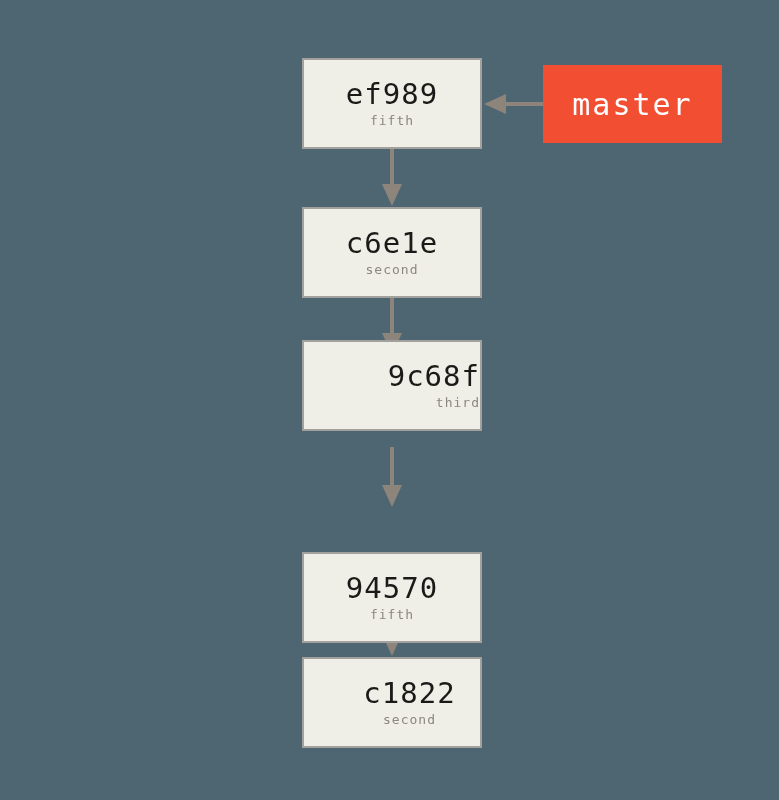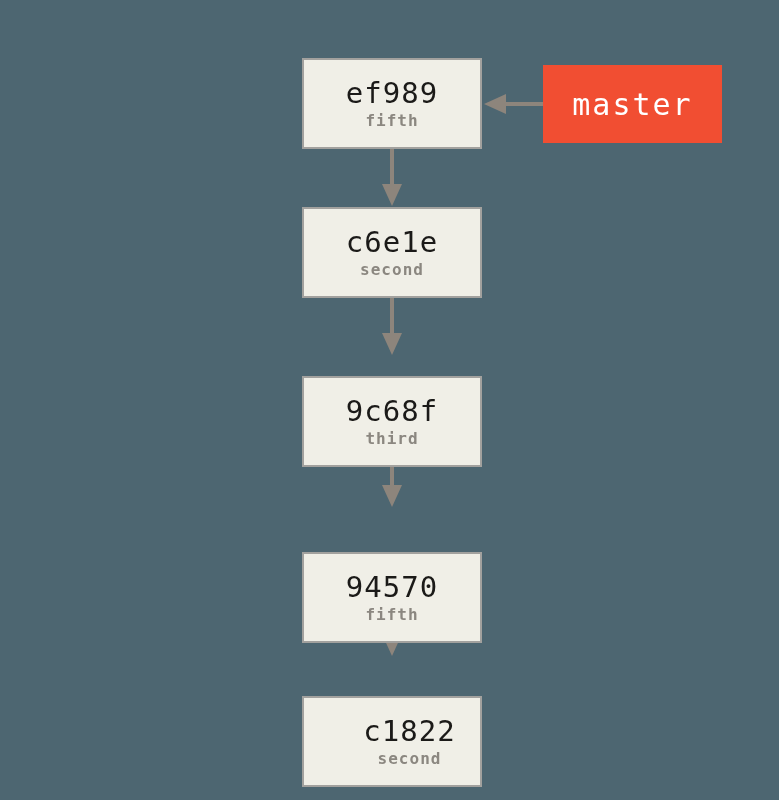--- a/index.html
+++ b/index.html
@@ -32,25 +32,24 @@
     box-sizing:border-box;
     display:flex;flex-direction:column;
     align-items:center;justify-content:center;
     gap:5px;
   }
   .commit .hash{
     font-size:29px;line-height:1;color:var(--hash);
     letter-spacing:1px;
   }
   .commit .msg{
-    font-size:16px;line-height:1;color:var(--msg);
+    font-size:13px;line-height:1;color:var(--msg);
     letter-spacing:1px;
-    font-weight:bold;
   }
-  .c0{top:58px;} .c1{top:207px;} .c2{top:376px;} .c3{top:508px;margin-top:44px;} .c4{top:696px;padding-left:35px;}
+  .c0{top:58px;} .c1{top:207px;} .c2{top:340px;align-items:flex-end;} .c3{top:508px;margin-top:44px;} .c4{top:657px;padding-left:35px;}
   .branch{
     position:absolute;
     left:543px;top:65px;width:179px;height:78px;
     background:var(--branch-fill);
     display:flex;align-items:center;justify-content:center;
   }
   .branch .label{
     color:var(--branch-text);
     font-size:30px;letter-spacing:2px;
   }

